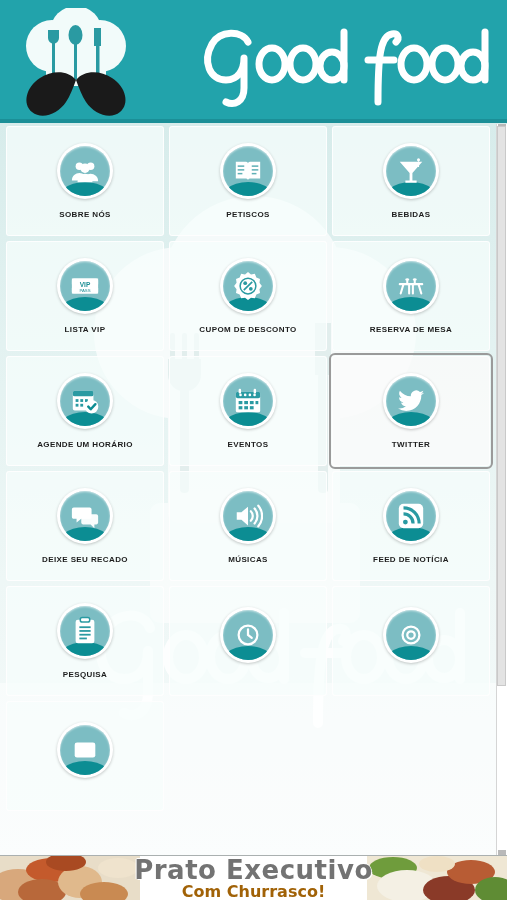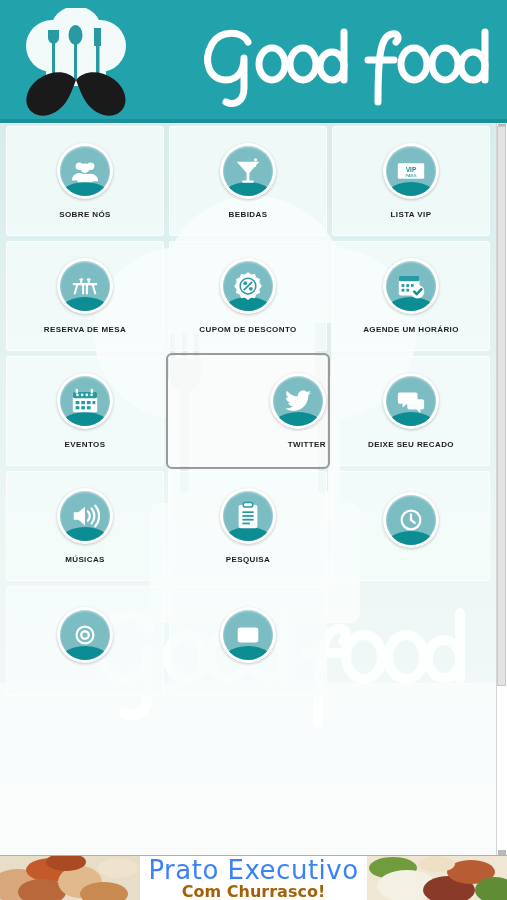--- a/index.html
+++ b/index.html
@@ -66,21 +66,20 @@
     display: flex;
     flex-direction: column;
     align-items: center;
     justify-content: center;
     cursor: pointer;
   }
   .tile.selected {
     outline: 2px solid #9a9a9a;
     outline-offset: 1px;
     background: rgba(250,250,250,0.85);
-    align-items: flex-end;
   }
   .badge {
     position: relative;
     width: 56px; height: 56px;
     border-radius: 50%;
     background: #ffffff;
     box-shadow: 0 1px 3px rgba(0,0,0,0.22);
     display: flex; align-items: center; justify-content: center;
     margin-bottom: 12px;
   }
@@ -153,22 +152,22 @@
   .ad-text-wrap {
     position: absolute; left: 0; top: 0;
     width: 507px; height: 45px;
     display: flex; flex-direction: column;
     align-items: center; justify-content: center;
     z-index: 3;
   }
   .ad-title {
     font-family: "DejaVu Sans", sans-serif;
     font-size: 26px;
-    font-weight: normal;
-    color: #3b82f6;
+    font-weight: bold;
+    color: #737373;
     letter-spacing: 0.5px;
     line-height: 1;
     text-shadow: 1px 1px 0 #ffffff, -1px 0 0 #ffffff, 0 -1px 0 #ffffff;
   }
   .ad-sub {
     font-family: "DejaVu Sans", sans-serif;
     font-size: 16px;
     font-weight: bold;
     color: #a16207;
     line-height: 1;
@@ -292,40 +291,75 @@
                 <path d="M8 28c0-6 4-9 8-9s8 3 8 9z"></path>
               </svg></span>
           </div>
         </div>
         <div class="tile-label">SOBRE NÓS</div>
       </div>
       <div class="tile">
         <div class="badge">
           <div class="badge-inner">
             <span class="badge-glyph"><svg viewBox="0 0 32 32" fill="#fff">
+                <path d="M3 6h11c1 0 2 1 2 2v18c0-1-1-2-2-2H3z"></path>
+                <path d="M29 6H18c-1 0-2 1-2 2v18c0-1 1-2 2-2h11z"></path>
+                <g fill="#5fb0b6">
+                  <rect x="5" y="10" width="7" height="1.6"></rect>
+                  <rect x="5" y="14" width="7" height="1.6"></rect>
+                  <rect x="5" y="18" width="5" height="1.6"></rect>
+                  <rect x="20" y="10" width="7" height="1.6"></rect>
+                  <rect x="20" y="14" width="7" height="1.6"></rect>
+                  <rect x="20" y="18" width="5" height="1.6"></rect>
+                </g>
+              </svg></span>
+          </div>
+        </div>
+        <div class="tile-label">PETISCOS</div>
+      </div>
+      <div class="tile">
+        <div class="badge">
+          <div class="badge-inner">
+            <span class="badge-glyph"><svg viewBox="0 0 32 32" fill="#fff">
                 <path d="M4 6h24L17.5 18v8H22v2.4H10V26h4.5v-8z"></path>
                 <circle cx="24" cy="4" r="1.6"></circle>
                 <path d="M24 5.6v6" stroke="#fff" stroke-width="1.2"></path>
               </svg></span>
           </div>
         </div>
         <div class="tile-label">BEBIDAS</div>
       </div>
       <div class="tile">
         <div class="badge">
           <div class="badge-inner">
             <span class="badge-glyph"><svg viewBox="0 0 32 32">
                 <rect x="2" y="8" width="28" height="16" rx="2" fill="#fff"></rect>
                 <path d="M2 14a2.6 2.6 0 0 1 0 4v6h28v-6a2.6 2.6 0 0 1 0-4V8H2z" fill="#fff"></path>
                 <text x="16" y="17" font-family="Liberation Sans, sans-serif" font-size="7" font-weight="bold" fill="#1d8f95" text-anchor="middle">VIP</text>
                 <text x="16" y="22.5" font-family="Liberation Sans, sans-serif" font-size="4.6" fill="#1d8f95" text-anchor="middle">PASS</text>
               </svg></span>
           </div>
         </div>
         <div class="tile-label">LISTA VIP</div>
+      </div>
+      <div class="tile">
+        <div class="badge">
+          <div class="badge-inner">
+            <span class="badge-glyph"><svg viewBox="0 0 32 32">
+                <path d="M16 1l3.2 2.6 4.1-.6 1.6 3.9 3.9 1.6-.6 4.1L30.8 16l-2.6 3.4.6 4.1-3.9 1.6-1.6 3.9-4.1-.6L16 31l-3.2-2.6-4.1.6-1.6-3.9-3.9-1.6.6-4.1L1.2 16l2.6-3.4-.6-4.1 3.9-1.6 1.6-3.9 4.1.6z" fill="#fff"></path>
+                <circle cx="16" cy="16" r="8.4" fill="none" stroke="#2a9aa2" stroke-width="1.6"></circle>
+                <g fill="#2a9aa2">
+                  <circle cx="13" cy="13" r="2"></circle>
+                  <circle cx="19" cy="19" r="2"></circle>
+                  <path d="M20.5 11.5L11.5 20.5" stroke="#2a9aa2" stroke-width="1.8"></path>
+                </g>
+              </svg></span>
+          </div>
+        </div>
+        <div class="tile-label">CUPOM DE DESCONTO</div>
       </div>
       <div class="tile">
         <div class="badge">
           <div class="badge-inner">
             <span class="badge-glyph"><svg viewBox="0 0 32 32" fill="none" stroke="#fff" stroke-width="2.2" stroke-linecap="round">
                 <path d="M4 14h24"></path>
                 <path d="M8 14l-3 10"></path>
                 <path d="M24 14l3 10"></path>
                 <path d="M14 14v10"></path>
                 <path d="M18 14v10"></path>
@@ -335,36 +369,20 @@
                 <path d="M19 9h2"></path>
               </svg></span>
           </div>
         </div>
         <div class="tile-label">RESERVA DE MESA</div>
       </div>
       <div class="tile">
         <div class="badge">
           <div class="badge-inner">
             <span class="badge-glyph"><svg viewBox="0 0 32 32">
-                <path d="M16 1l3.2 2.6 4.1-.6 1.6 3.9 3.9 1.6-.6 4.1L30.8 16l-2.6 3.4.6 4.1-3.9 1.6-1.6 3.9-4.1-.6L16 31l-3.2-2.6-4.1.6-1.6-3.9-3.9-1.6.6-4.1L1.2 16l2.6-3.4-.6-4.1 3.9-1.6 1.6-3.9 4.1.6z" fill="#fff"></path>
-                <circle cx="16" cy="16" r="8.4" fill="none" stroke="#2a9aa2" stroke-width="1.6"></circle>
-                <g fill="#2a9aa2">
-                  <circle cx="13" cy="13" r="2"></circle>
-                  <circle cx="19" cy="19" r="2"></circle>
-                  <path d="M20.5 11.5L11.5 20.5" stroke="#2a9aa2" stroke-width="1.8"></path>
-                </g>
-              </svg></span>
-          </div>
-        </div>
-        <div class="tile-label">CUPOM DE DESCONTO</div>
-      </div>
-      <div class="tile">
-        <div class="badge">
-          <div class="badge-inner">
-            <span class="badge-glyph"><svg viewBox="0 0 32 32">
                 <rect x="3" y="5" width="22" height="21" rx="2" fill="#fff"></rect>
                 <rect x="3" y="5" width="22" height="6" rx="2" fill="#2a9aa2"></rect>
                 <g fill="#2a9aa2">
                   <rect x="6" y="14" width="3" height="3"></rect>
                   <rect x="11" y="14" width="3" height="3"></rect>
                   <rect x="16" y="14" width="3" height="3"></rect>
                   <rect x="6" y="19" width="3" height="3"></rect>
                   <rect x="11" y="19" width="3" height="3"></rect>
                 </g>
                 <circle cx="23" cy="22" r="7.2" fill="#fff"></circle>
@@ -428,20 +446,35 @@
           <div class="badge-inner">
             <span class="badge-glyph"><svg viewBox="0 0 32 32" fill="#fff">
                 <path d="M4 12h5l7-6v20l-7-6H4z"></path>
                 <path d="M19 11a7 7 0 0 1 0 10" fill="none" stroke="#fff" stroke-width="2.4" stroke-linecap="round"></path>
                 <path d="M23 8a12 12 0 0 1 0 16" fill="none" stroke="#fff" stroke-width="2.4" stroke-linecap="round"></path>
                 <path d="M27 5a17 17 0 0 1 0 22" fill="none" stroke="#fff" stroke-width="2.4" stroke-linecap="round"></path>
               </svg></span>
           </div>
         </div>
         <div class="tile-label">MÚSICAS</div>
+      </div>
+      <div class="tile">
+        <div class="badge">
+          <div class="badge-inner">
+            <span class="badge-glyph"><svg viewBox="0 0 32 32">
+                <rect x="3" y="3" width="26" height="26" rx="5" fill="#fff"></rect>
+                <g fill="#2a9aa2">
+                  <circle cx="10" cy="22.5" r="2.6"></circle>
+                  <path d="M8 15.5a8.5 8.5 0 0 1 8.5 8.5h3.4A11.9 11.9 0 0 0 8 12.1z"></path>
+                  <path d="M8 9a15 15 0 0 1 15 15h3.4A18.4 18.4 0 0 0 8 5.6z"></path>
+                </g>
+              </svg></span>
+          </div>
+        </div>
+        <div class="tile-label">FEED DE NOTÍCIA</div>
       </div>
       <div class="tile">
         <div class="badge">
           <div class="badge-inner">
             <span class="badge-glyph"><svg viewBox="0 0 32 32">
                 <rect x="6" y="4" width="20" height="25" rx="2.4" fill="#fff"></rect>
                 <rect x="11" y="1.5" width="10" height="5" rx="2" fill="#fff" stroke="#2a9aa2" stroke-width="1.6"></rect>
                 <g fill="#2a9aa2">
                   <rect x="10" y="11" width="12" height="1.9"></rect>
                   <rect x="10" y="15" width="12" height="1.9"></rect>

